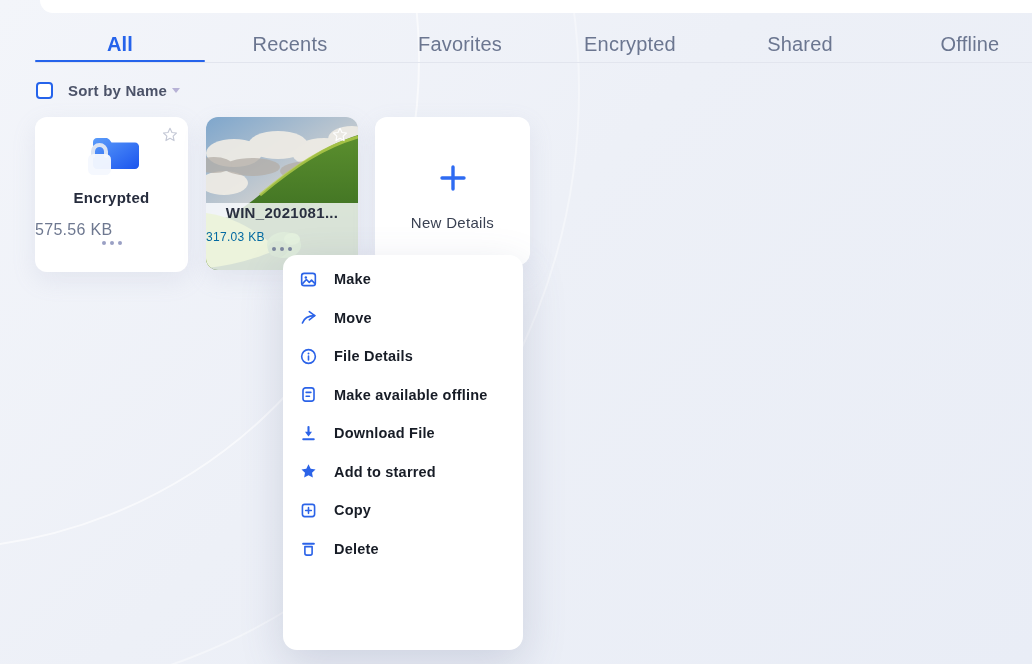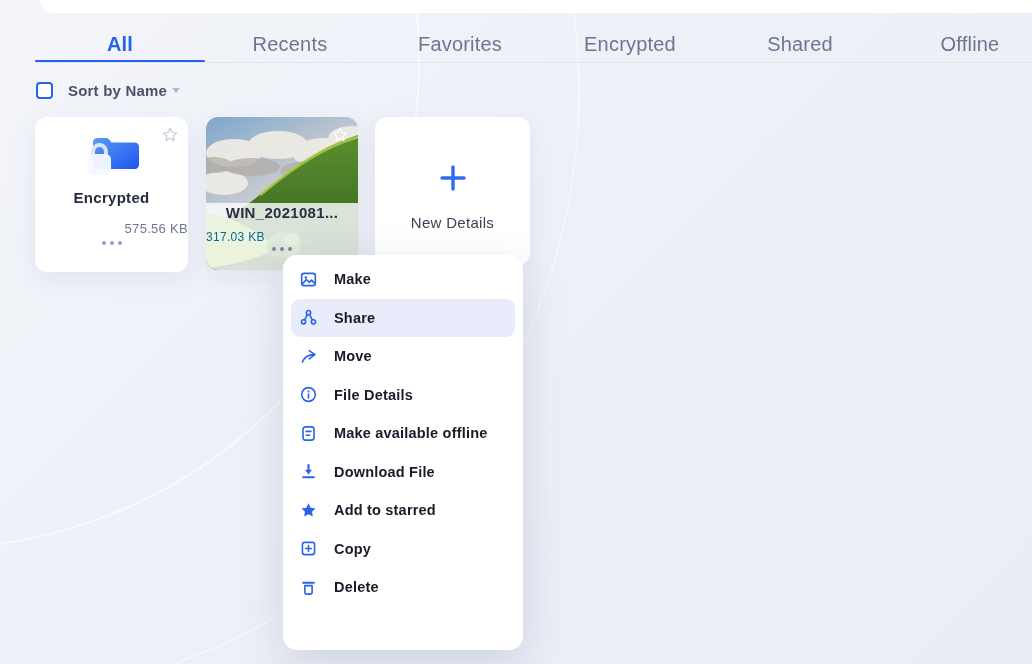--- a/index.html
+++ b/index.html
@@ -37,22 +37,22 @@
 
   
   .card { position:absolute; top:117px; background:#fff; border-radius:12px;
           box-shadow:0 8px 24px rgba(140,150,185,.14); }
   .card-star { position:absolute; top:9px; right:9px; width:18px; height:18px; cursor:pointer; }
 
   .card-enc { left:35px; width:153px; height:155px; }
   .folder-icon { position:absolute; left:50%; margin-left:-27px; top:17px; width:56px; height:44px; }
   .card-title { position:absolute; left:0; right:0; top:72px; text-align:center;
                 font-size:15px; font-weight:700; color:#262c3d; letter-spacing:.3px; }
-  .card-size { position:absolute; left:0; right:0; top:104px; text-align:right;
-               font-size:13px; color:#6e7890; letter-spacing:.3px; }
+  .card-size { position:absolute; left:0; right:0; top:104px; text-align:left;
+               font-size:16px; color:#6e7890; letter-spacing:.3px; }
   .dots { position:absolute; left:0; right:0; top:124px; display:flex; justify-content:center;
           gap:4px; cursor:pointer; }
   .dots i { width:4px; height:4px; border-radius:50%; background:#9aa0c4; }
 
   .card-img { left:206px; width:152px; height:153px; overflow:hidden; }
   .thumb { position:absolute; inset:0; }
   .img-overlay { position:absolute; left:0; right:0; top:86px; bottom:0;
                  background:rgba(251,253,255,.82); }
   .img-title { position:absolute; left:0; right:0; top:1px; text-align:center;
                font-size:15px; font-weight:700; color:#2a3040; letter-spacing:.3px; }
@@ -180,31 +180,20 @@
     <div class="menu-item">
       <span class="mi-icon">
         <svg viewBox="0 0 20 20">
             <rect x="2.8" y="3.5" width="14.4" height="13" rx="2.6" fill="none" stroke="#2b63e8" stroke-width="1.7"></rect>
             <circle cx="7.2" cy="7.8" r="1.3" fill="#2b63e8"></circle>
             <path d="M3.5 14.6 L7.8 10 L10.8 13 L13.2 10.6 L16.8 14.4" fill="none" stroke="#2b63e8" stroke-width="1.7" stroke-linejoin="round"></path>
           </svg>
       </span>
       <span class="mi-label">Make</span>
     </div>
-    <div class="menu-item highlight">
-      <span class="mi-icon">
-        <svg viewBox="0 0 20 20" fill="none" stroke="#2b63e8" stroke-width="1.7">
-            <circle cx="10" cy="4.9" r="2.2"></circle>
-            <circle cx="4.8" cy="14.6" r="2.2"></circle>
-            <circle cx="15.2" cy="14.6" r="2.2"></circle>
-            <path d="M9 6.8 L5.8 12.7 M11 6.8 L14.2 12.7"></path>
-          </svg>
-      </span>
-      <span class="mi-label">Share</span>
-    </div>
     <div class="menu-item">
       <span class="mi-icon">
         <svg viewBox="0 0 20 20" fill="none" stroke="#2b63e8" stroke-width="1.7" stroke-linecap="round" stroke-linejoin="round">
             <path d="M10.8 3.8 L16.6 8 L10.8 12.4"></path>
             <path d="M16.6 8 C9.4 8 5.4 10.4 3.6 15.8"></path>
           </svg>
       </span>
       <span class="mi-label">Move</span>
     </div>
     <div class="menu-item">

